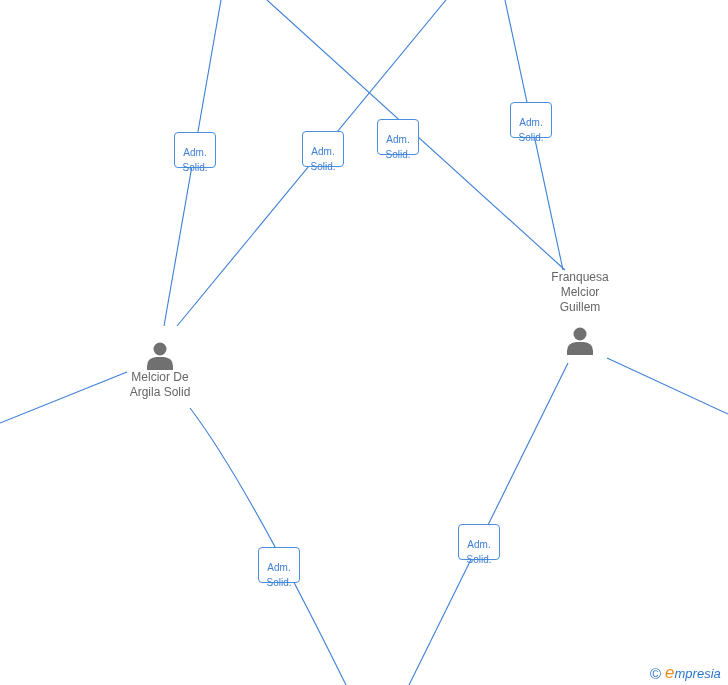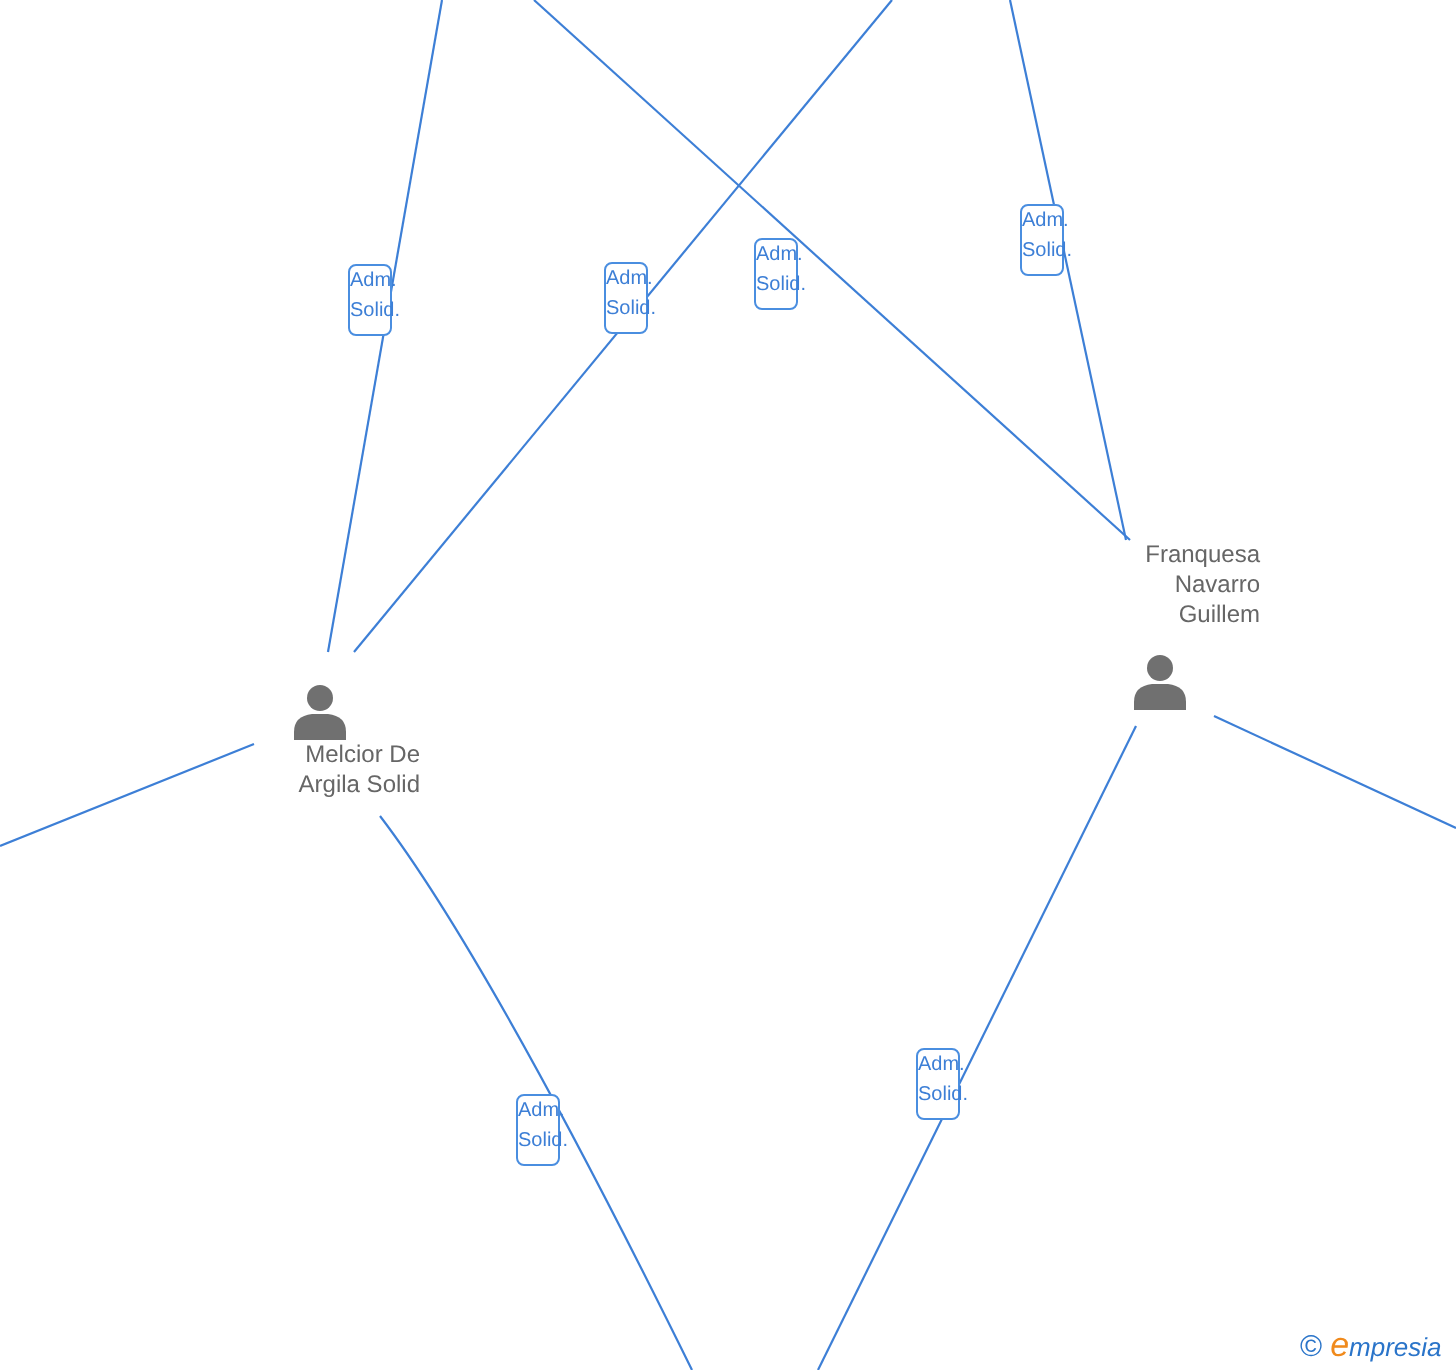--- a/index.html
+++ b/index.html
@@ -1,26 +1,26 @@
 <!DOCTYPE html>
 <html><head>
   <meta charset="utf-8">
   <style>
     html, body { margin: 0; padding: 0; background: #ffffff; }
     body { width: 728px; height: 685px; position: relative; overflow: hidden; font-family: "Liberation Sans", sans-serif; }
     #edges { position: absolute; left: 0; top: 0; width: 728px; height: 685px; }
     #edges line { stroke: #3d7fd6; stroke-width: 1.1; }
     .edge-label {
-      position: absolute; box-sizing: border-box; width: 22px; height: 36px;
+      position: absolute; box-sizing: border-box; width: 42px; height: 36px;
       background: #ffffff; border: 1px solid #4a8ee0; border-radius: 4px;
       color: #3d7fd6; font-size: 10px; line-height: 15px; text-align: center;
-      padding-top: 0; cursor: pointer;
+      padding-top: 12px; cursor: pointer;
     }
     .edge-label span { display: block; }
-    .person { position: absolute; text-align: right; color: #666666; font-size: 12px; line-height: 15px; }
+    .person { position: absolute; text-align: center; color: #666666; font-size: 12px; line-height: 15px; }
     .person .name span { display: block; }
     .person-icon { width: 30px; height: 30px; margin: 0 auto; display: block; }
     .brand { position: absolute; left: 650px; top: 663px; display: flex; align-items: center; gap: 4px; }
     .brand .copy { color: #2a74c9; font-size: 15px; }
     .brand .logo { font-family: Liberation Sans, sans-serif; font-style: italic; font-size: 13px; color: #2a74c9; }
     .brand .logo .e { color: #f08a1c; font-size: 17px; }
   </style>
 </head>
 <body>
 
@@ -67,21 +67,21 @@
   </svg>
   <div class="name">
     <span>Melcior De</span>
     <span>Argila Solid</span>
   </div>
 </div>
 
 <div class="person" style="left:530px;top:270px;width:100px;">
   <div class="name">
     <span>Franquesa</span>
-    <span>Navarro</span>
+    <span>Melcior</span>
     <span>Guillem</span>
   </div>
   <svg class="person-icon" style="margin-top:10px;" viewBox="0 0 30 30">
     <circle cx="15" cy="9" r="6.5" fill="#707070"></circle>
     <path d="M2,30 L2,26 Q2,18 11,17 L19,17 Q28,18 28,26 L28,30 Z" fill="#707070"></path>
   </svg>
 </div>
 
 <div class="brand">
   <span class="copy">©</span>

